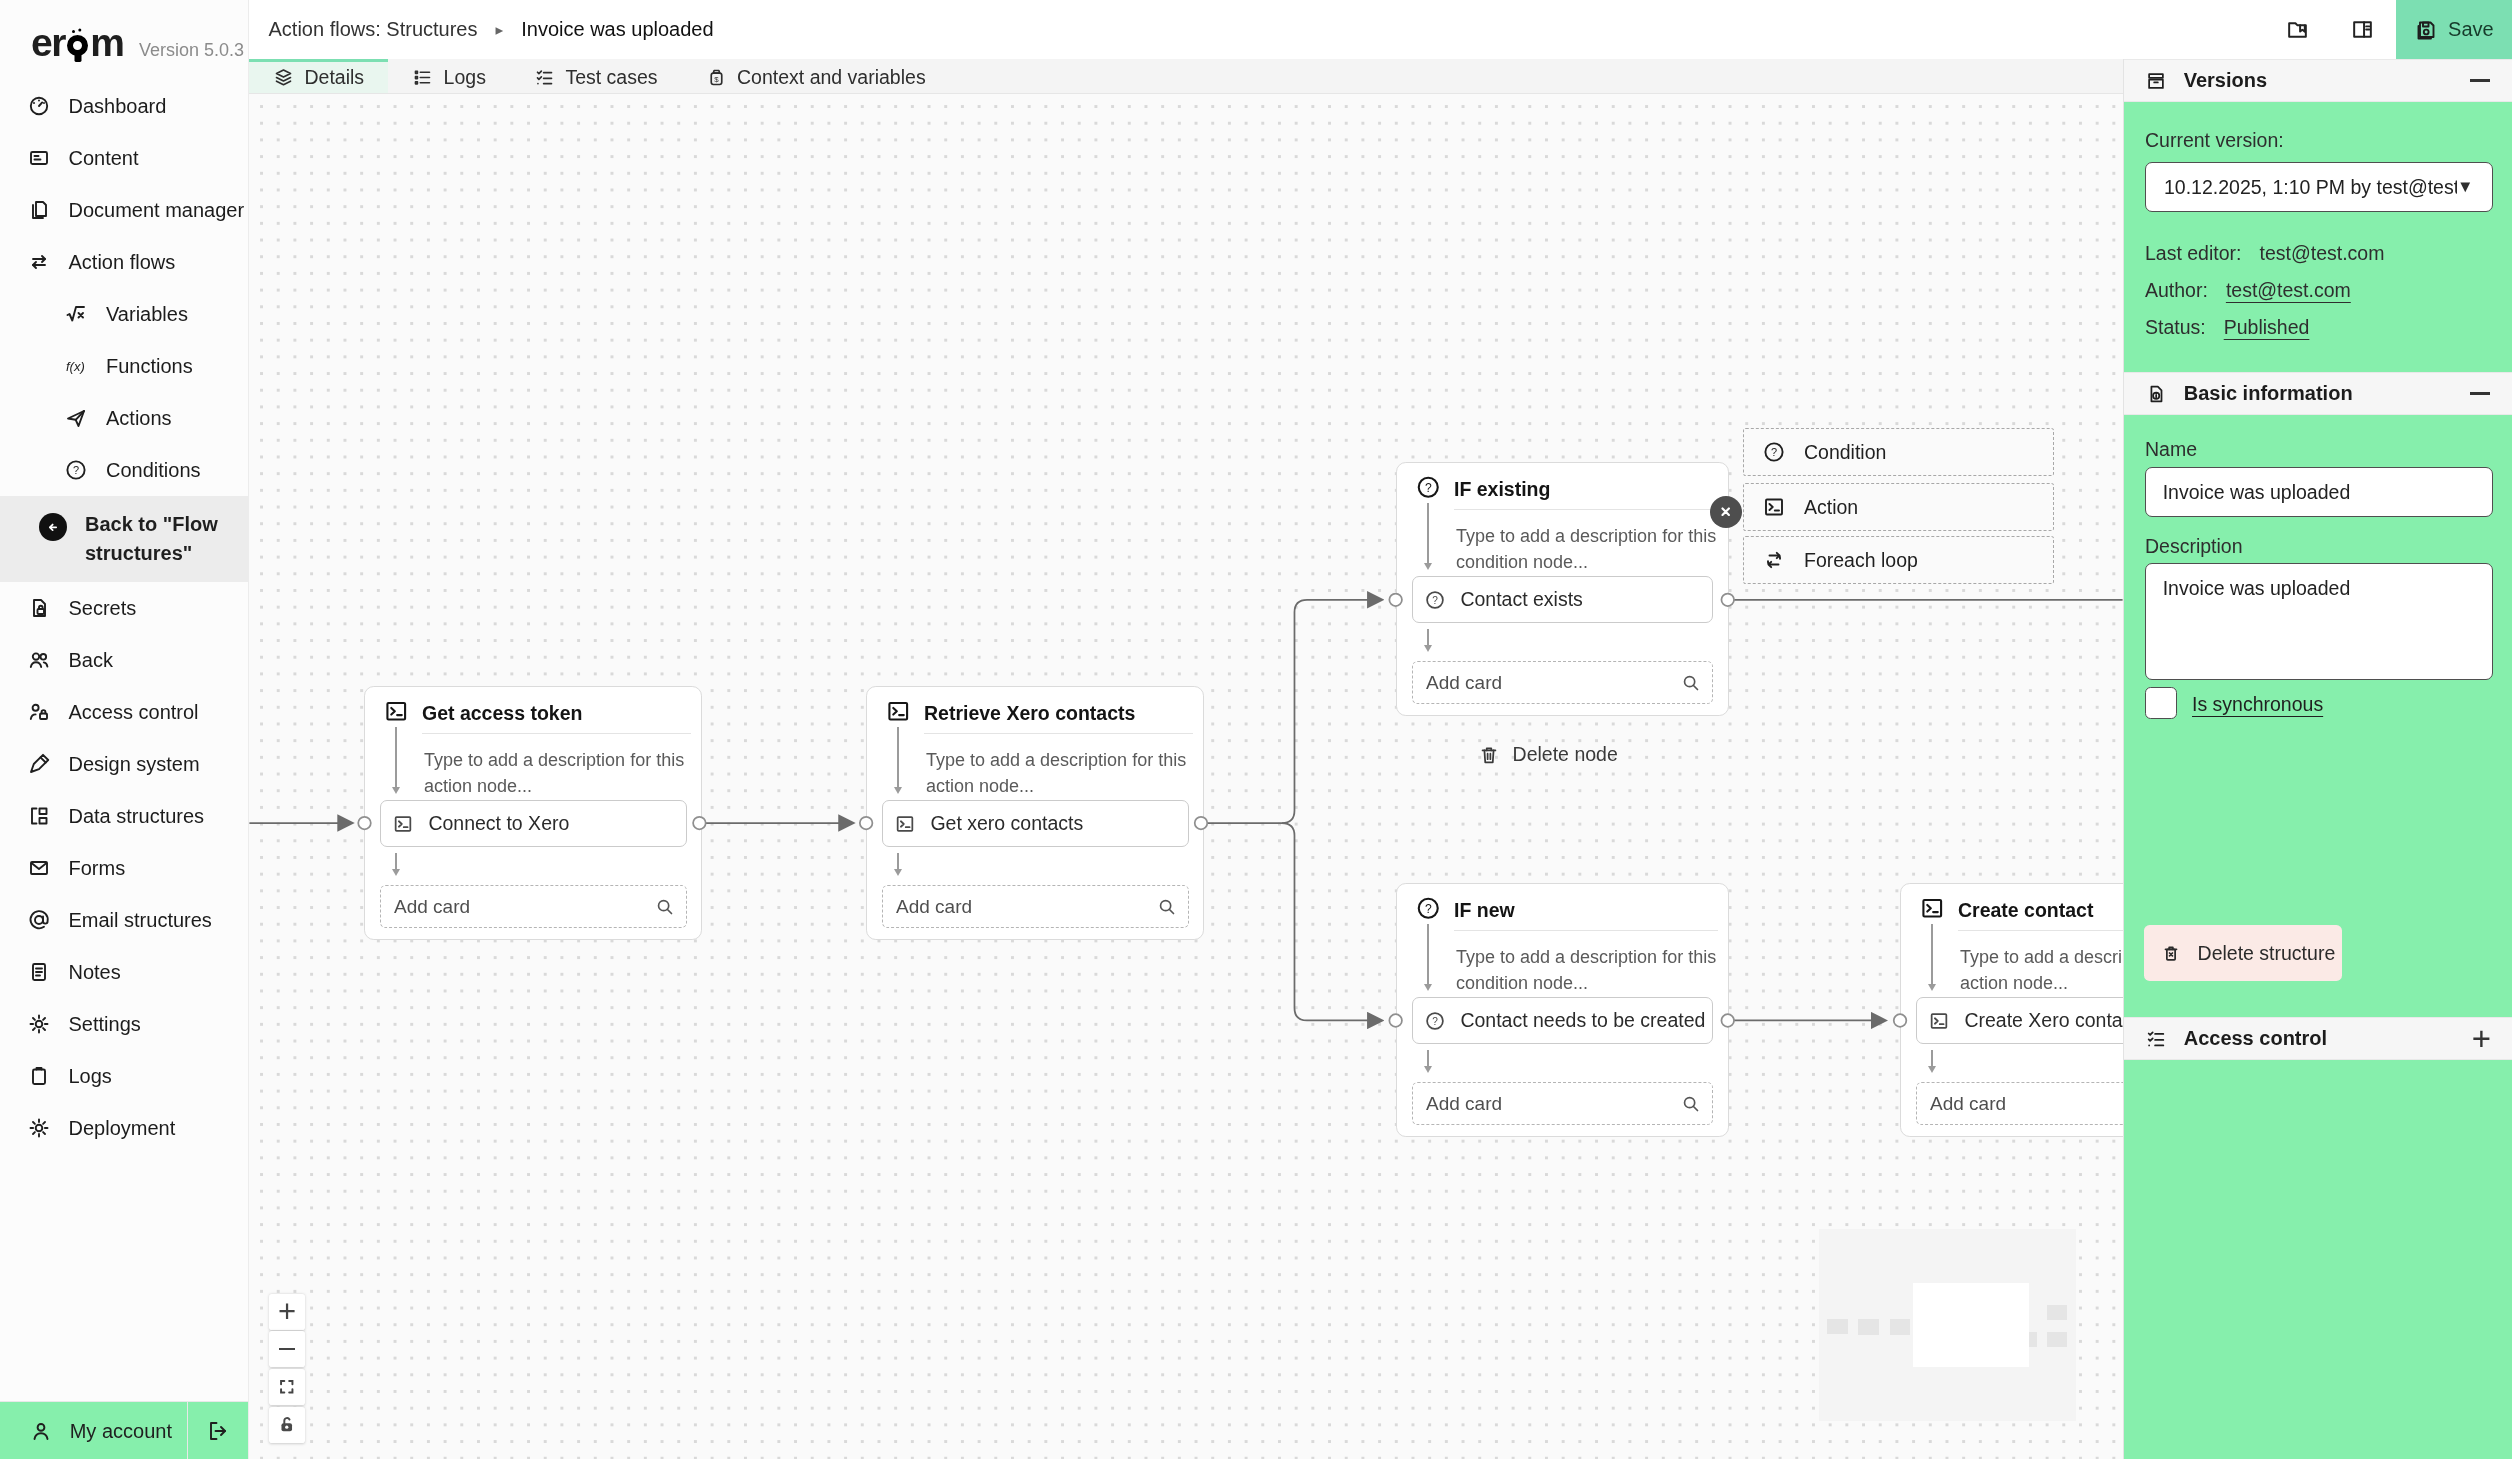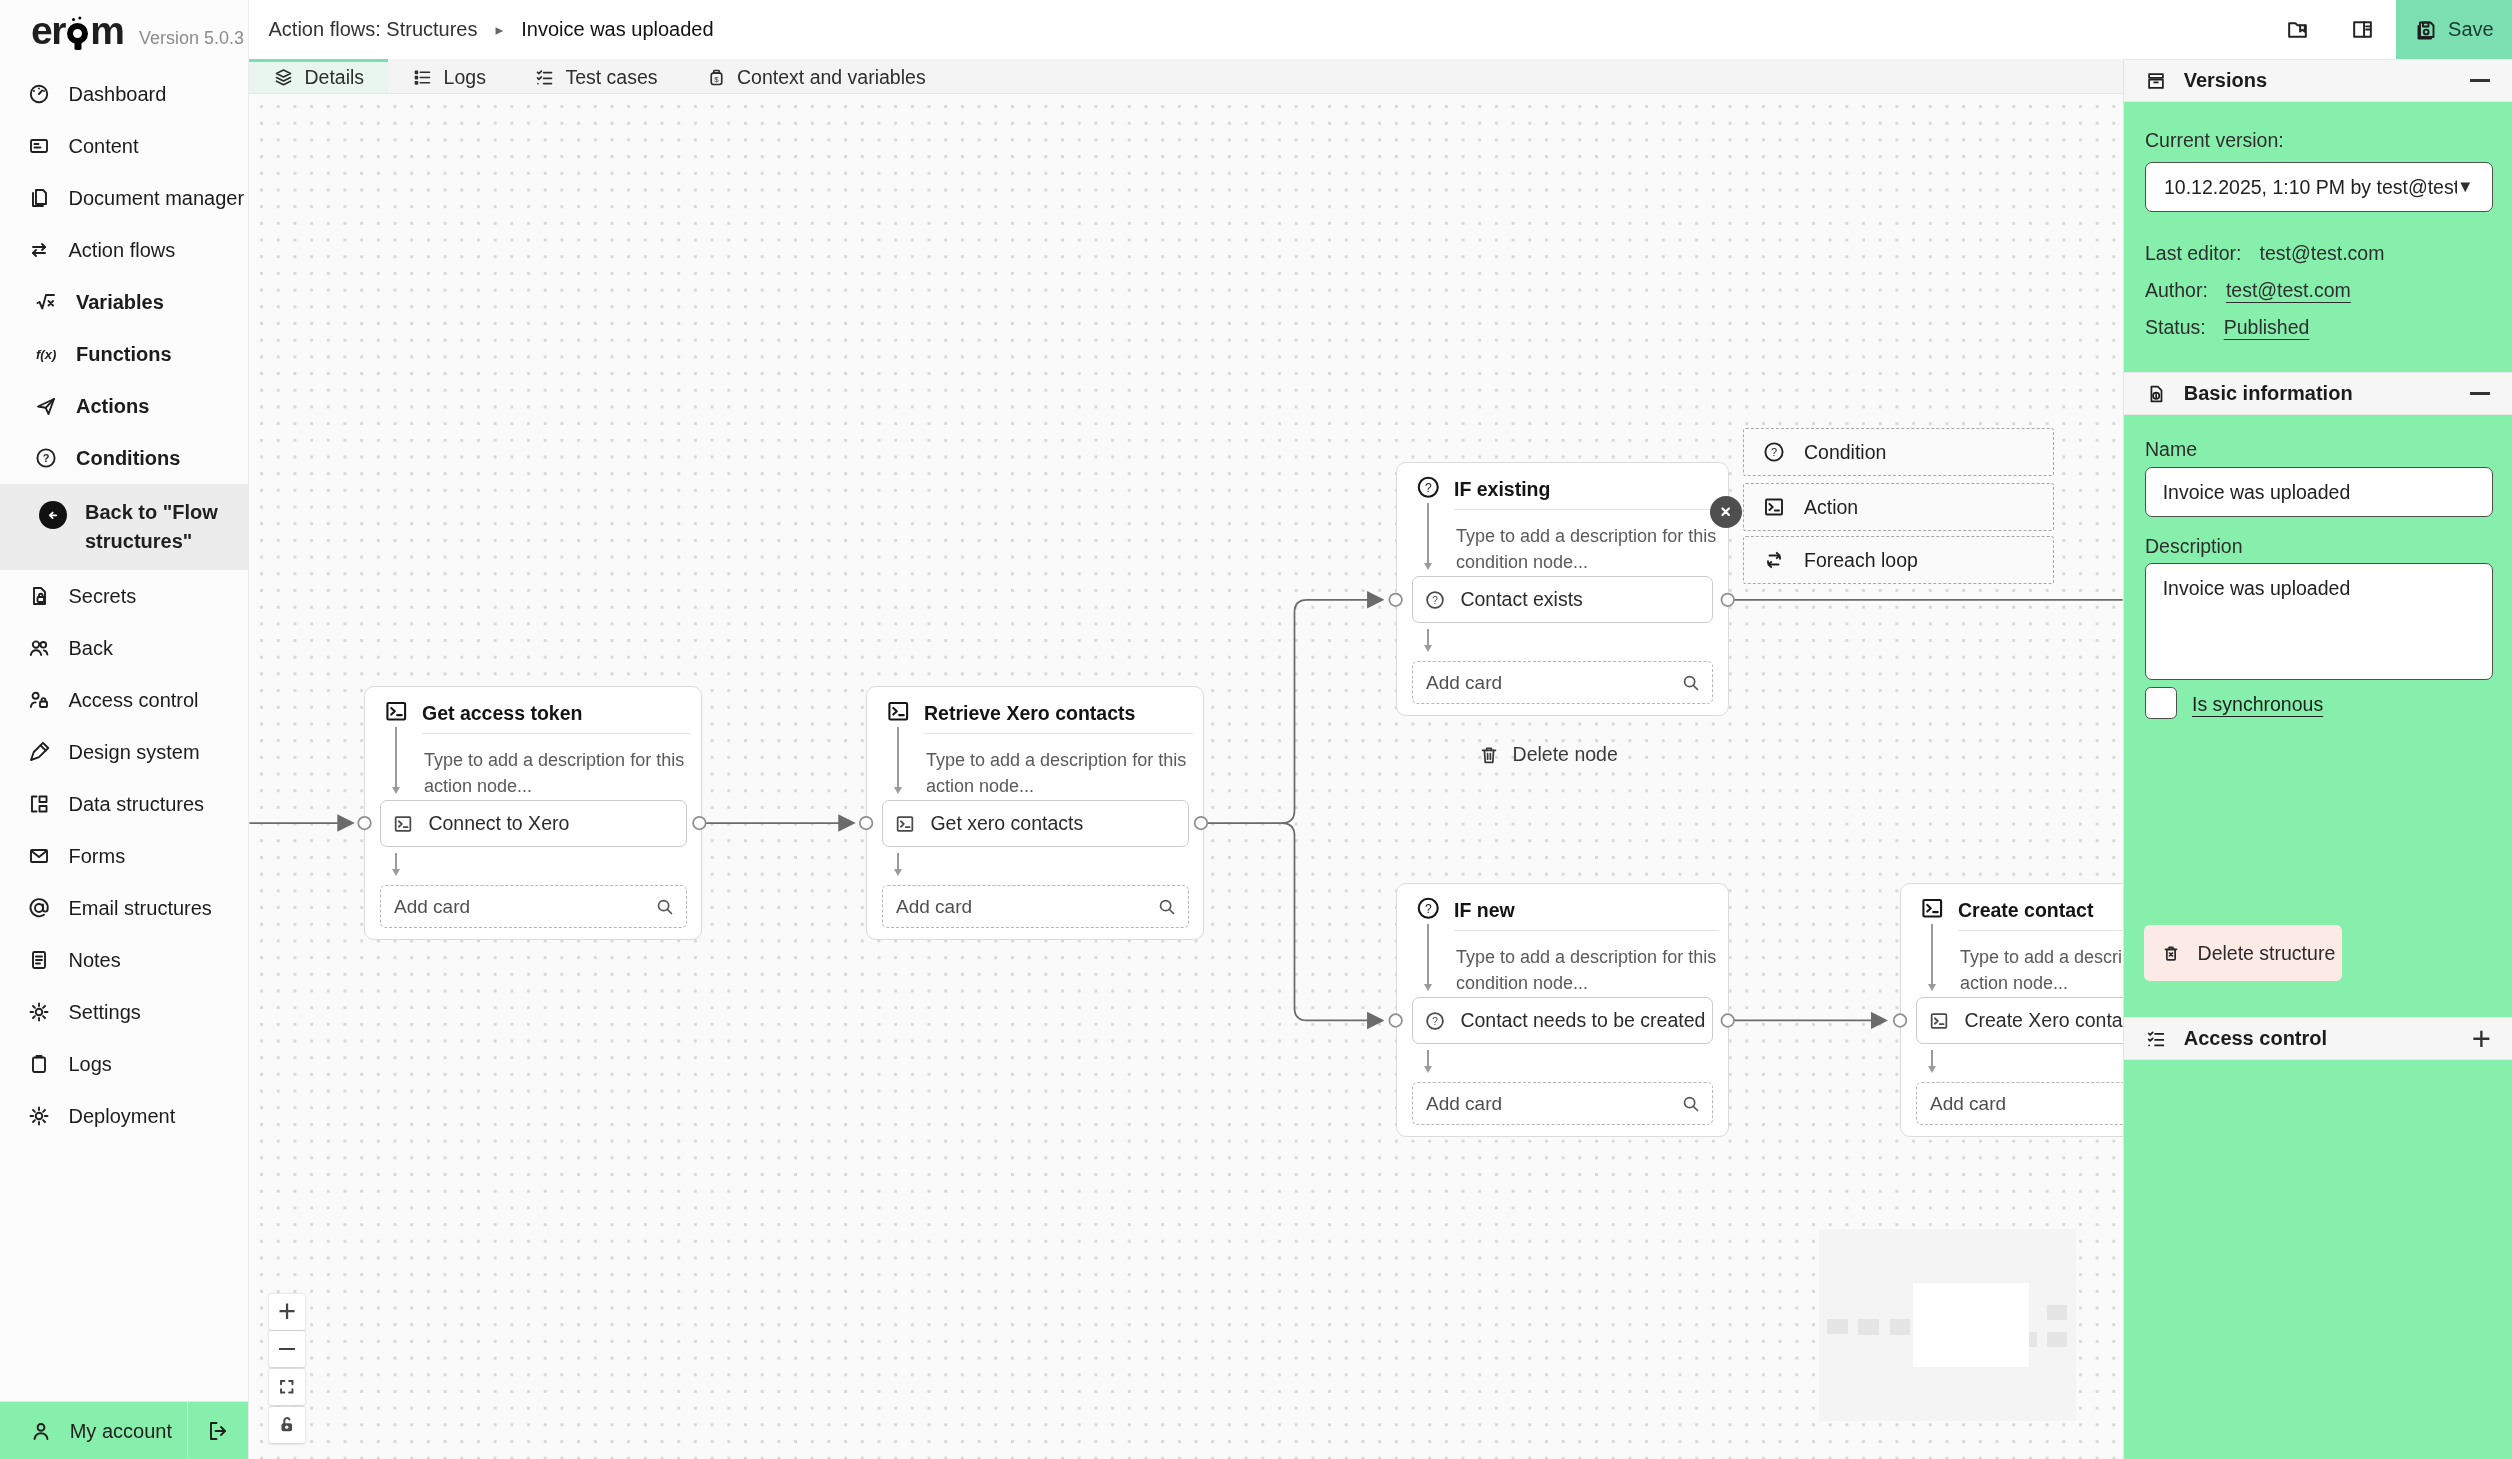--- a/index.html
+++ b/index.html
@@ -4,30 +4,30 @@
 <style>
   * { margin:0; padding:0; box-sizing:border-box; }
   html,body { width:2512px; height:1460px; overflow:hidden; }
   body { font-family:"Liberation Sans", sans-serif; color:#1f1f1f; background:#fff; }
   .app { position:relative; width:2512px; height:1460px; }
   .i { display:inline-flex; align-items:center; justify-content:center; }
   .i svg { width:100%; height:100%; display:block; }
 
   
   .sidebar { position:absolute; left:0; top:0; bottom:0; width:249px; background:#fcfcfc; border-right:0.7px solid #ececec; z-index:30; }
-  .logo-row { display:flex; align-items:baseline; gap:15.4px; padding:9px 0 0 31px; }
+  .logo-row { display:flex; align-items:baseline; gap:15.4px; padding:21px 0 0 31px; }
   .logo { font-size:39px; font-weight:800; letter-spacing:-1.4px; display:inline-flex; align-items:center; }
   .logo-o { position:relative; display:inline-block; width:21px; height:21px; border:6.3px solid #000; border-radius:50%; margin:0 2.1px; top:2.1px; }
   .logo-o::after { content:""; position:absolute; left:50%; transform:translateX(-50%); bottom:-12px; width:7px; height:7.7px; background:#000; border-radius:1.4px; }
   .logo-o::before { content:""; position:absolute; left:-1.4px; top:-11px; width:3.5px; height:3.5px; border-radius:50%; background:#000; box-shadow:6.3px -1.4px 0 #000; }
   .version { font-size:18px; color:#8b8b8b; }
   .nav { margin-top:15.4px;text-align:center; }
   .nav-item { height:52px; display:flex; align-items:center; gap:18px; padding-left:26.5px; font-size:20px; color:#1c1c1c; cursor:pointer; }
   .nav-item .i { width:24px; height:24px; color:#1f1f1f; flex:0 0 24px; }
-  .nav-item.sub { padding-left:34px;font-weight:bold; }
+  .nav-item.sub { padding-left:64px; }
   .back-block { background:#ececec; padding:14px 21px 14px 39px; display:flex; gap:18px; align-items:flex-start; }
   .back-circ { width:28px; height:28px; border-radius:50%; background:#111; color:#fff; flex:0 0 28px; display:flex; align-items:center; justify-content:center; margin-top:2.8px; }
   .back-circ svg { width:16.7px; height:16.7px; }
   .back-label { font-size:20px; font-weight:700; line-height:29px; width:161px; }
   .account-bar { position:absolute; left:0; right:0; bottom:0; height:59px; border-top:0.7px solid #e8e8e8; display:flex; background:#86efac; }
   .account { flex:1; display:flex; align-items:center; gap:16.7px; padding-left:29px; font-size:20px; }
   .account .i { width:24px; height:24px; }
   .logout { width:61px; border-left:0.7px solid #e8e8e8; display:flex; align-items:center; justify-content:center; }
   .logout .i { width:24px; height:24px; }
 

